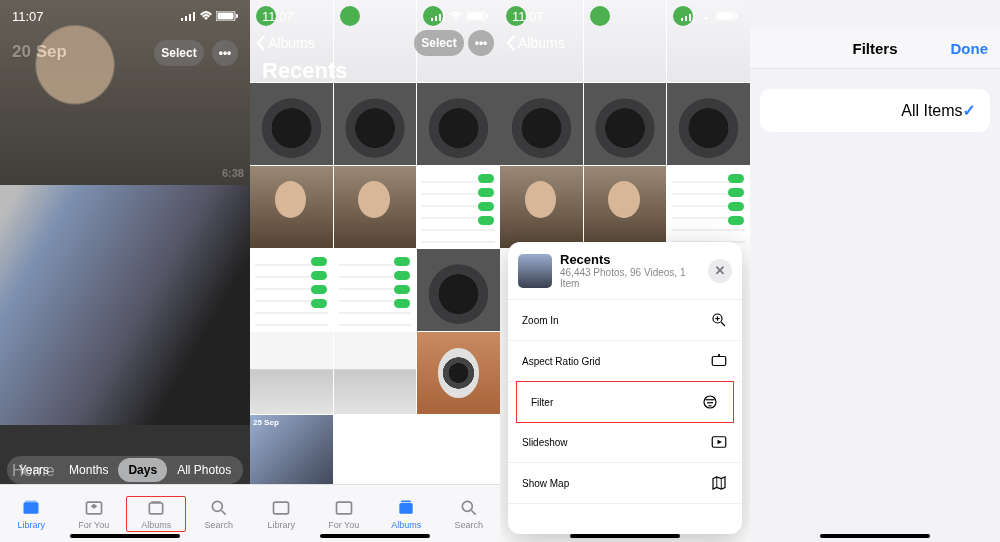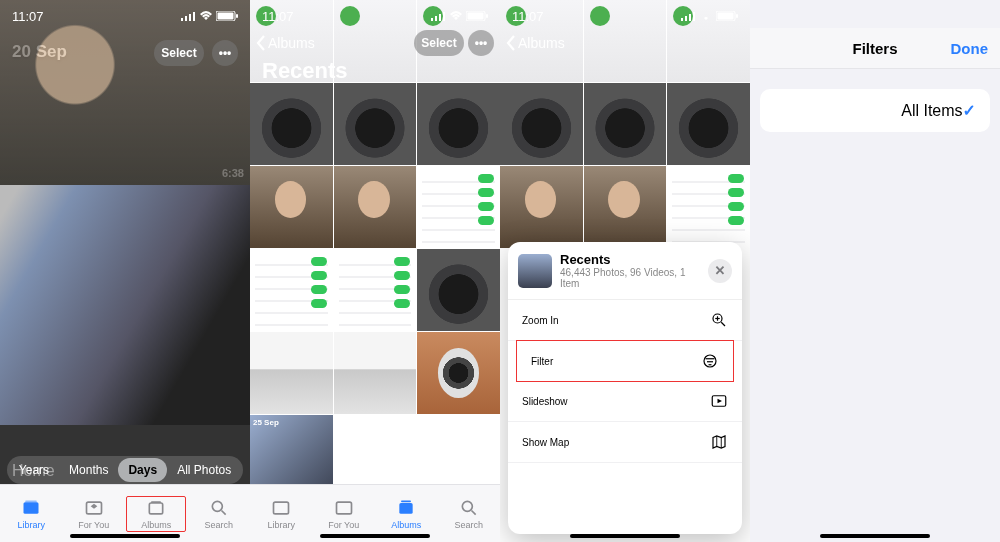--- a/index.html
+++ b/index.html
@@ -325,20 +325,27 @@
       <div class="menu">
         <div class="menu-row">
             <span>Zoom In</span>
             <svg viewBox="0 0 24 24">
               <circle cx="10" cy="10" r="6" fill="none" stroke="#000" stroke-width="1.6"></circle>
               <line x1="15" y1="15" x2="20" y2="20" stroke="#000" stroke-width="1.6"></line>
               <line x1="7" y1="10" x2="13" y2="10" stroke="#000" stroke-width="1.6"></line>
               <line x1="10" y1="7" x2="10" y2="13" stroke="#000" stroke-width="1.6"></line>
             </svg>
           </div>
+        <div class="menu-row">
+            <span>Aspect Ratio Grid</span>
+            <svg viewBox="0 0 24 24">
+              <rect x="3" y="6" width="18" height="12" rx="2" fill="none" stroke="#000" stroke-width="1.6"></rect>
+              <circle cx="12" cy="4" r="1.5" fill="#000"></circle>
+            </svg>
+          </div>
         <div class="menu-row hl">
             <span>Filter</span>
             <svg viewBox="0 0 24 24">
               <circle cx="12" cy="12" r="8" fill="none" stroke="#000" stroke-width="1.6"></circle>
               <line x1="6" y1="9" x2="18" y2="9" stroke="#000" stroke-width="1.6"></line>
               <line x1="8" y1="13" x2="16" y2="13" stroke="#000" stroke-width="1.6"></line>
               <line x1="10" y1="17" x2="14" y2="17" stroke="#000" stroke-width="1.6"></line>
             </svg>
           </div>
         <div class="menu-row">

